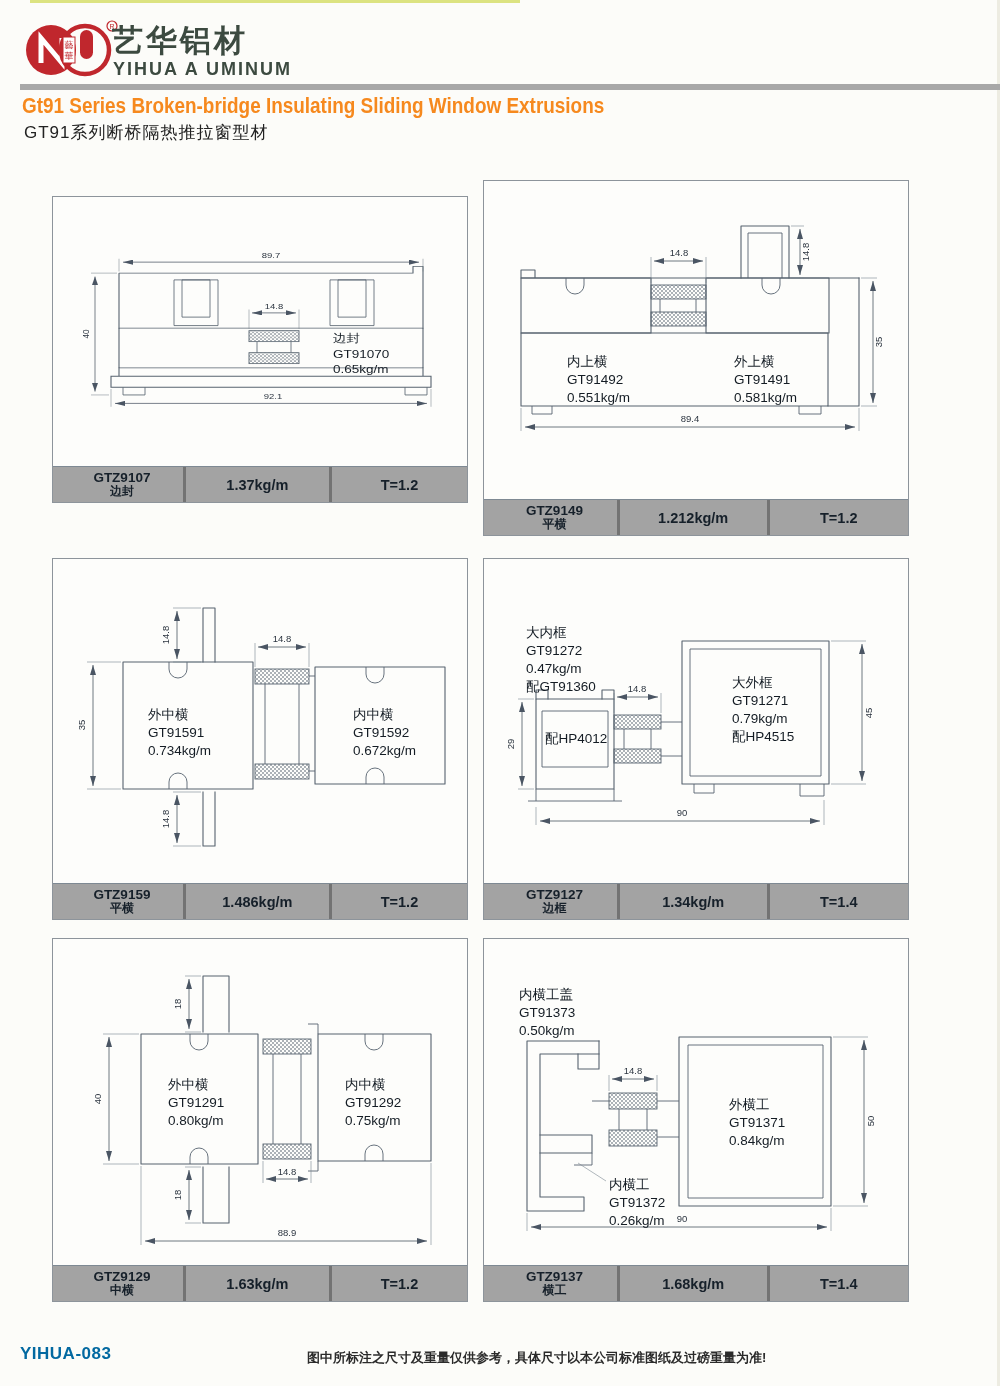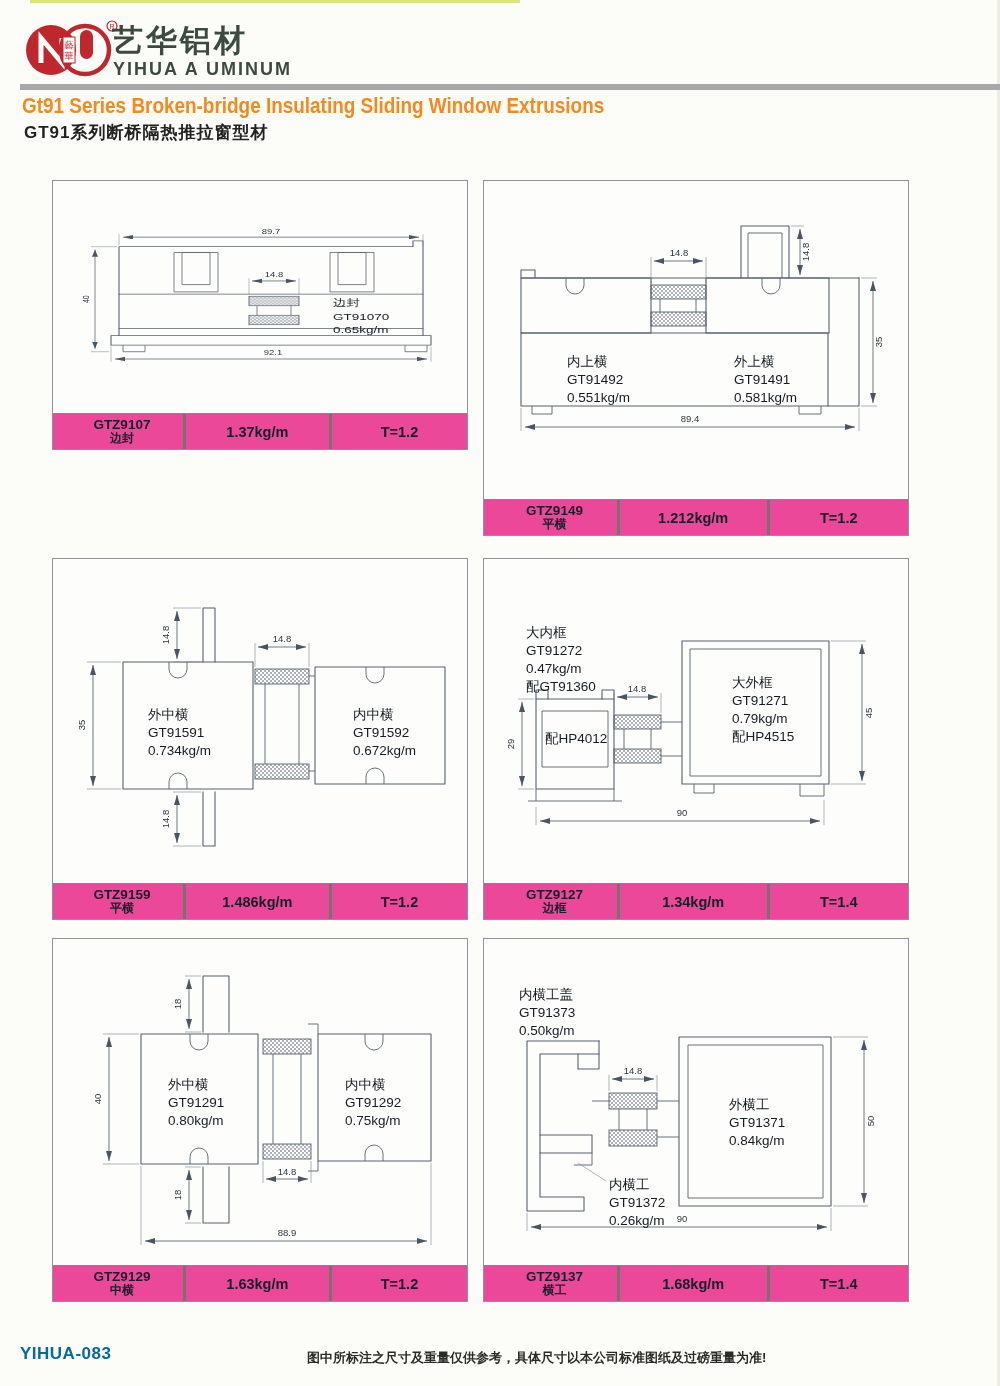--- a/index.html
+++ b/index.html
@@ -14,26 +14,26 @@
   .right-edge { right:0; top:0; width:3px; height:100%; background:#edece2; }
 
   
   .brand-cn { left:112px; top:20px; font-size:31px; font-weight:bold; color:#3c4a40; letter-spacing:3px; }
   .brand-en { left:113px; top:59px; font-size:18px; font-weight:bold; color:#3c4a40; letter-spacing:2px; }
   .divider { left:20px; top:84px; width:980px; height:6px; background:#a8a8a8; }
   .title-en {
     left:22px; top:93px; font-size:22px; font-weight:800; color:#f6891e;
     transform:scaleX(.86); transform-origin:left top; white-space:nowrap; letter-spacing:0px;
   }
-  .title-cn { left:24px; top:121px; font-size:17px; font-weight:700; color:#222; letter-spacing:1px; }
+  .title-cn { left:24px; top:121px; font-size:17px; font-weight:400; color:#222; letter-spacing:1px; }
 
   
   .panel { position:absolute; border:1px solid #8d949b; background:#fdfdfb; }
   .panel svg.draw { display:block; width:100%; height:calc(100% - 36px); }
-  .bar { position:absolute; left:0; right:0; bottom:0; height:36px; background:#ec4899;
+  .bar { position:absolute; left:0; right:0; bottom:0; height:36px; background:#a3a3a3;
          border-top:1px solid #7e8993; display:flex;padding-left:8px; }
   .cell { display:flex; flex-direction:column; align-items:center; justify-content:center;
           color:#16202a; text-align:center; }
   .cell + .cell { border-left:3px solid #737373; }
   .c1 { width:30%; line-height:1.08; }
   .c2 { width:36%; font-size:14.5px; font-weight:600; }
   .c3 { width:34%; font-size:14.5px; font-weight:600; }
   .model { font-size:13.5px; font-weight:700; }
   .type  { font-size:12px;  font-weight:600; }
 
@@ -69,21 +69,21 @@
     <circle cx="92" cy="10" r="5" fill="none" stroke="#c0272d" stroke-width="1.2"></circle>
     <text x="92" y="13" font-size="7" fill="#c0272d" text-anchor="middle">R</text>
   </svg>
 </div>
 <div class="abs brand-cn">艺华铝材</div>
 <div class="abs brand-en">YIHUA A UMINUM</div>
 <div class="abs divider"></div>
 <div class="abs title-en">Gt91 Series Broken-bridge Insulating Sliding Window Extrusions</div>
 <div class="abs title-cn">GT91系列断桥隔热推拉窗型材</div>
 
-<div class="panel" style="left:52px;top:180px;width:416px;height:270px">
+<div class="panel" style="left:52px;top:196px;width:416px;height:307px">
   <svg class="draw" viewBox="0 0 414 318" preserveAspectRatio="none">
     <defs>
       <pattern id="h1" width="4" height="4" patternUnits="userSpaceOnUse">
         <path d="M0,0 L4,4 M4,0 L0,4" stroke="#5a6673" stroke-width="0.5"></path>
       </pattern>
       <marker id="a1" markerWidth="10" markerHeight="6" refX="10" refY="3" orient="auto-start-reverse" markerUnits="userSpaceOnUse">
         <path d="M0,0 L10,3 L0,6 Z" fill="#4a5563"></path>
       </marker>
     </defs>
     <g>

